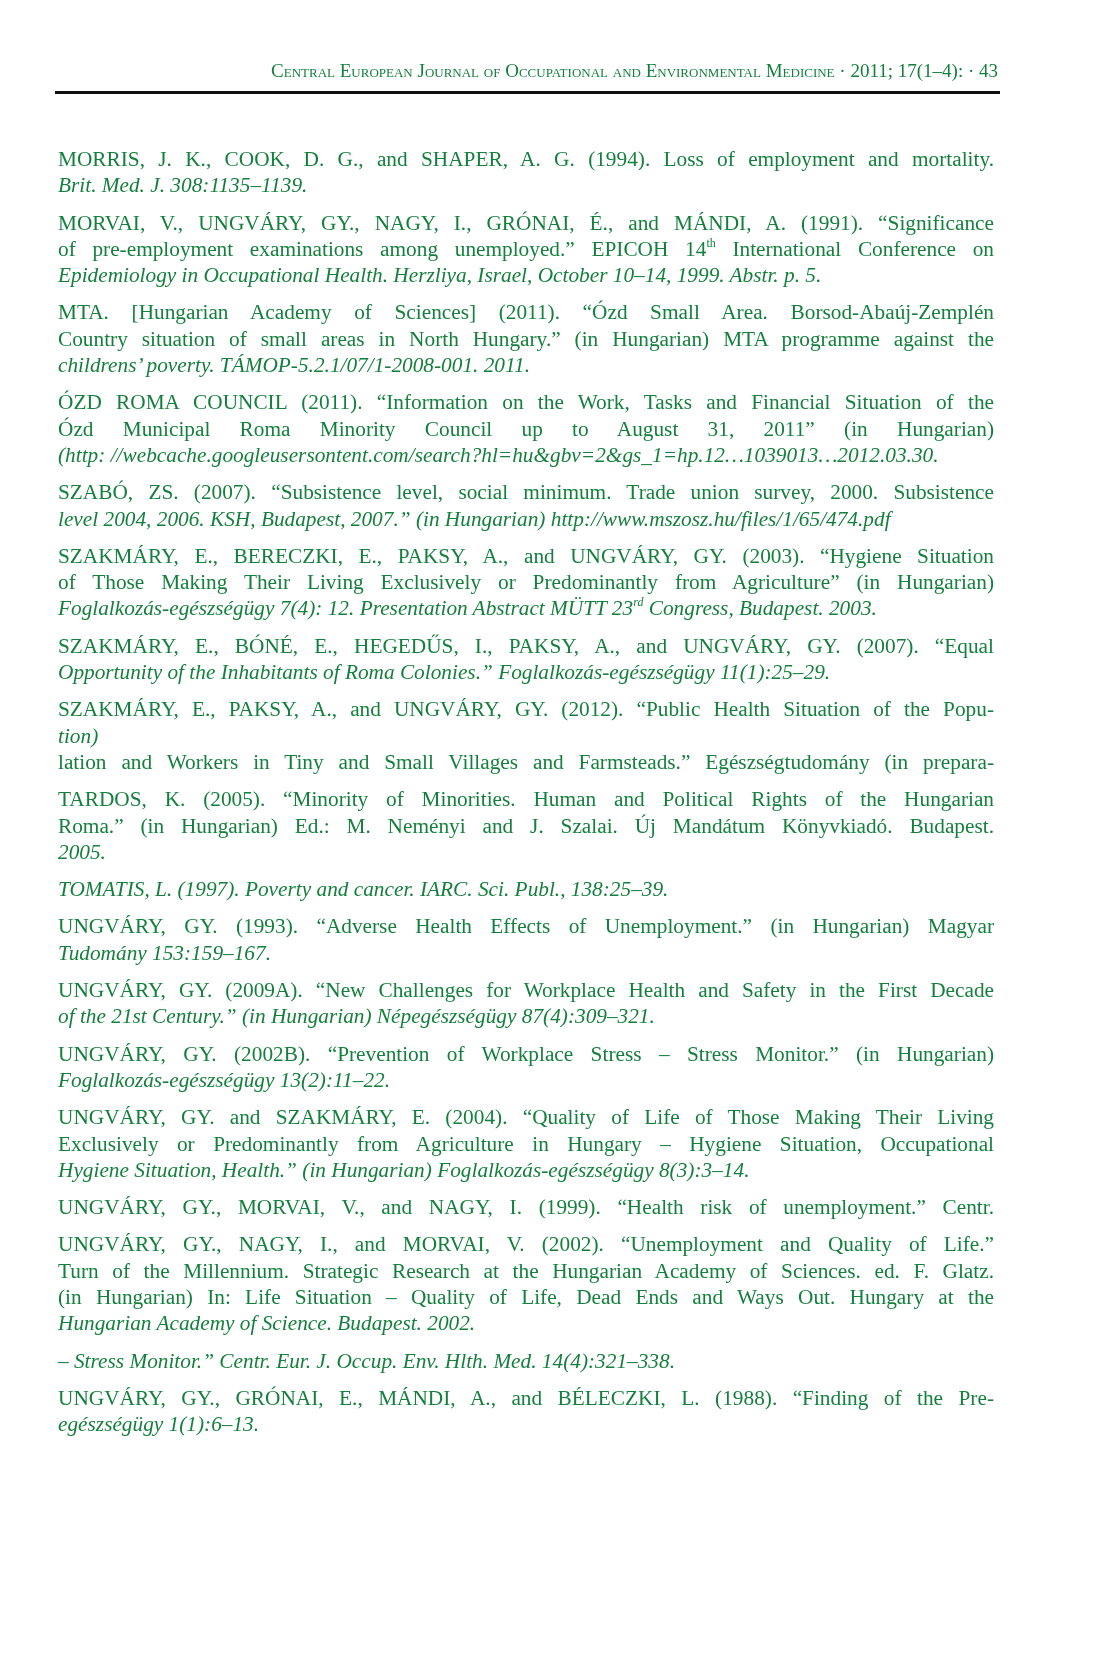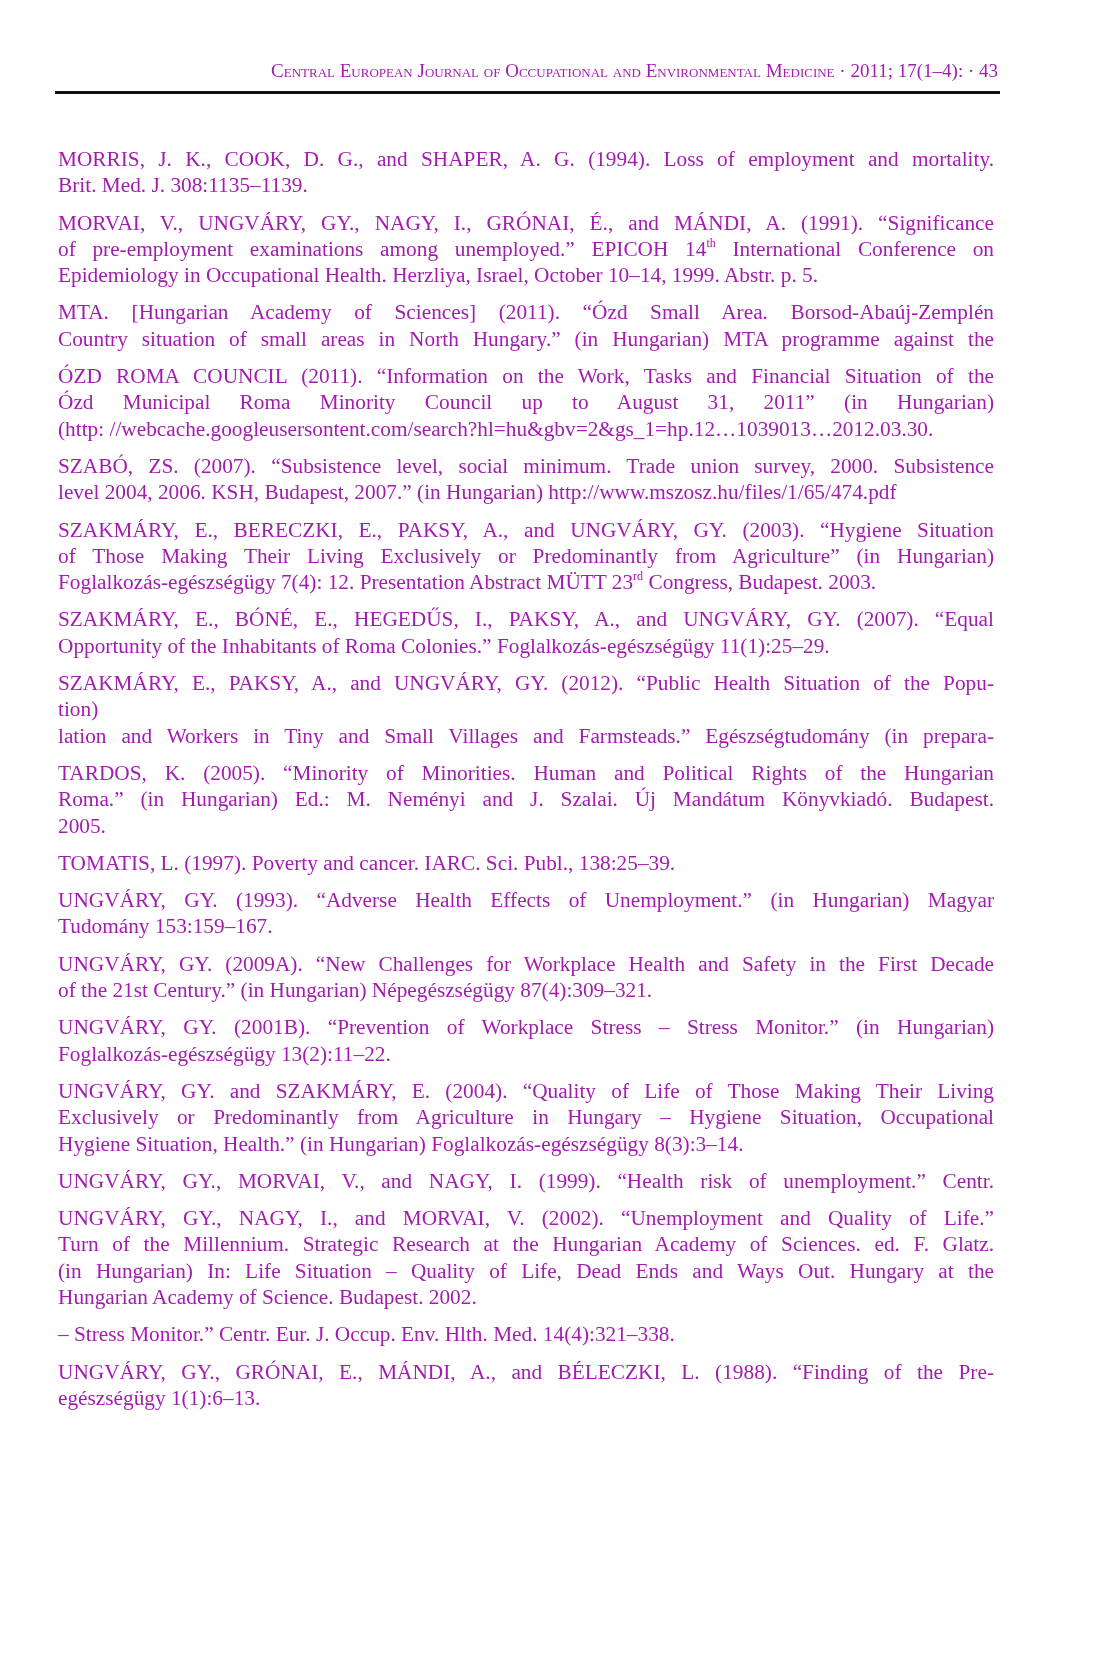--- a/index.html
+++ b/index.html
@@ -1,24 +1,24 @@
 <!DOCTYPE html>
 <html><head>
 <meta charset="utf-8">
 <style>
   html, body { margin: 0; padding: 0; background: #ffffff; }
   body { width: 1110px; height: 1653px; position: relative; overflow: hidden; }
-  .page { position: absolute; left: 0; top: 0; width: 1110px; height: 1653px; background: #ffffff; color: #a21caf; font-family: "Liberation Serif", serif; }
+  .page { position: absolute; left: 0; top: 0; width: 1110px; height: 1653px; background: #ffffff; color: #15803d; font-family: "Liberation Serif", serif; }
   .running-head { position: absolute; left: 57px; right: 112px; top: 58px; text-align: right; font-size: 19px; line-height: 26px; font-variant: small-caps; letter-spacing: 0; white-space: nowrap; }
   .running-head .rh-meta { font-variant: normal; }
   .head-rule { position: absolute; left: 55px; width: 945px; top: 91px; height: 3px; background: #111; }
   .refs { position: absolute; left: 58px; width: 936px; top: 146px; }
   .ref { font-size: 21.3px; line-height: 26.3px; margin: 0 0 11px 0; text-align: justify; }
   .ref .line { display: block; white-space: nowrap; text-align-last: justify; text-align: justify; }
-  .ref .line.last { text-align-last: left; }
+  .ref .line.last { text-align-last: left; font-style: italic; }
   sup { font-size: 12px; line-height: 0; vertical-align: 9px; }
 </style>
 </head>
 <body>
 
 <div class="page">
   <div class="running-head"><span>Central European Journal of Occupational and Environmental Medicine</span><span class="rh-meta"> · 2011; 17(1–4): · 43</span></div>
   <div class="head-rule"></div>
   <div class="refs" id="refs">
       <div class="ref">
@@ -26,20 +26,21 @@
         <span class="line last">Brit. Med. J. 308:1135–1139.</span>
       </div>
       <div class="ref">
         <span class="line">MORVAI, V., UNGVÁRY, GY., NAGY, I., GRÓNAI, É., and MÁNDI, A. (1991). “Significance</span>
         <span class="line">of pre-employment examinations among unemployed.” EPICOH 14<sup>th</sup> International Conference on</span>
         <span class="line last">Epidemiology in Occupational Health. Herzliya, Israel, October 10–14, 1999. Abstr. p. 5.</span>
       </div>
       <div class="ref">
         <span class="line">MTA. [Hungarian Academy of Sciences] (2011). “Ózd Small Area. Borsod-Abaúj-Zemplén</span>
         <span class="line">Country situation of small areas in North Hungary.” (in Hungarian) MTA programme against the</span>
+        <span class="line last">childrens’ poverty. TÁMOP-5.2.1/07/1-2008-001. 2011.</span>
       </div>
       <div class="ref">
         <span class="line">ÓZD ROMA COUNCIL (2011). “Information on the Work, Tasks and Financial Situation of the</span>
         <span class="line">Ózd Municipal Roma Minority Council up to August 31, 2011” (in Hungarian)</span>
         <span class="line last">(http: //webcache.googleusersontent.com/search?hl=hu&amp;gbv=2&amp;gs_1=hp.12…1039013…2012.03.30.</span>
       </div>
       <div class="ref">
         <span class="line">SZABÓ, ZS. (2007). “Subsistence level, social minimum. Trade union survey, 2000. Subsistence</span>
         <span class="line last">level 2004, 2006. KSH, Budapest, 2007.” (in Hungarian) http://www.mszosz.hu/files/1/65/474.pdf</span>
       </div>
@@ -67,21 +68,21 @@
       </div>
       <div class="ref">
         <span class="line">UNGVÁRY, GY. (1993). “Adverse Health Effects of Unemployment.” (in Hungarian) Magyar</span>
         <span class="line last">Tudomány 153:159–167.</span>
       </div>
       <div class="ref">
         <span class="line">UNGVÁRY, GY. (2009A). “New Challenges for Workplace Health and Safety in the First Decade</span>
         <span class="line last">of the 21st Century.” (in Hungarian) Népegészségügy 87(4):309–321.</span>
       </div>
       <div class="ref">
-        <span class="line">UNGVÁRY, GY. (2001B). “Prevention of Workplace Stress – Stress Monitor.” (in Hungarian)</span>
+        <span class="line">UNGVÁRY, GY. (2002B). “Prevention of Workplace Stress – Stress Monitor.” (in Hungarian)</span>
         <span class="line last">Foglalkozás-egészségügy 13(2):11–22.</span>
       </div>
       <div class="ref">
         <span class="line">UNGVÁRY, GY. and SZAKMÁRY, E. (2004). “Quality of Life of Those Making Their Living</span>
         <span class="line">Exclusively or Predominantly from Agriculture in Hungary – Hygiene Situation, Occupational</span>
         <span class="line last">Hygiene Situation, Health.” (in Hungarian) Foglalkozás-egészségügy 8(3):3–14.</span>
       </div>
       <div class="ref">
         <span class="line">UNGVÁRY, GY., MORVAI, V., and NAGY, I. (1999). “Health risk of unemployment.” Centr.</span>
       </div>

